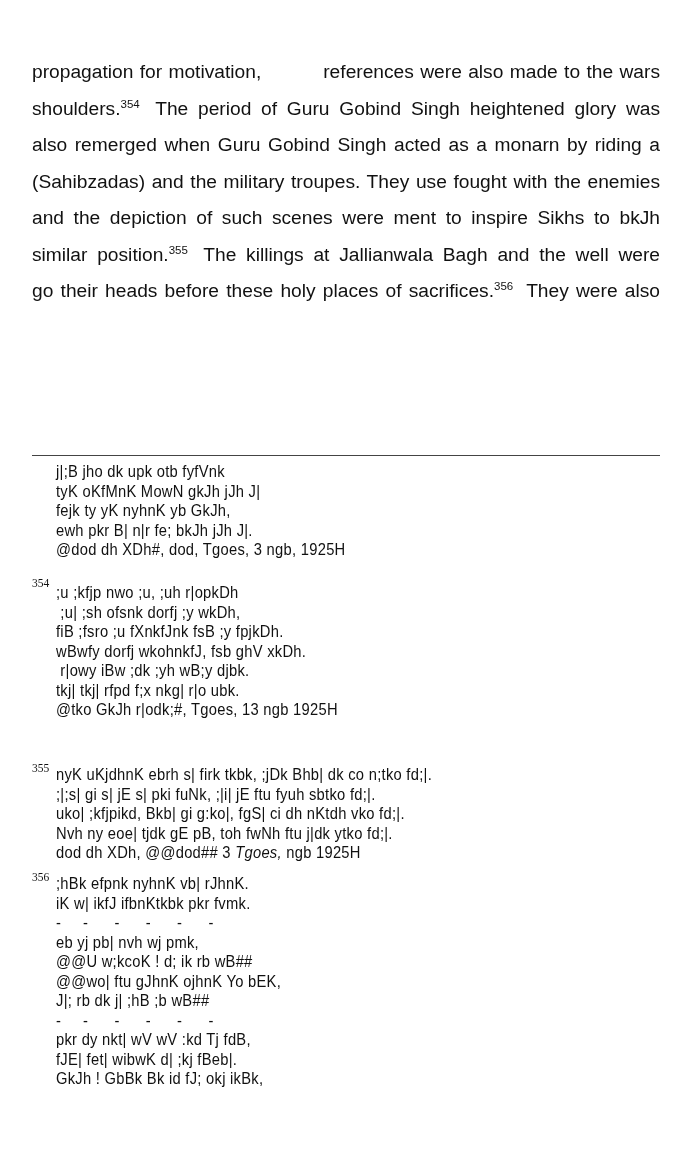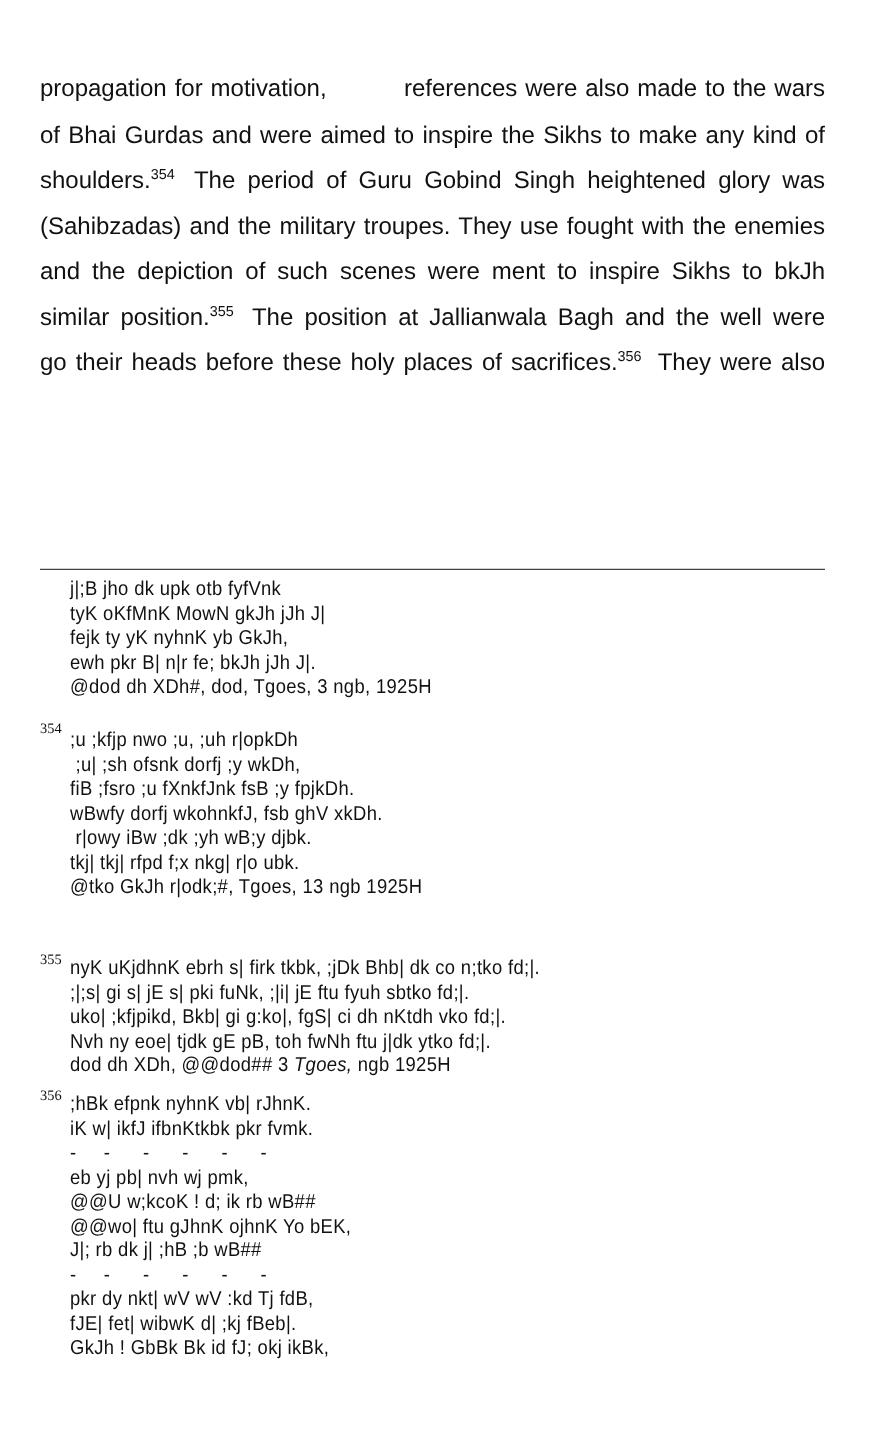--- a/index.html
+++ b/index.html
@@ -25,25 +25,25 @@
     position: absolute; left: 32px;
     font-family: "Liberation Serif", "DejaVu Serif", serif; font-size: 11.5px;
   }
   .ital { font-style: italic; }
 </style>
 </head>
 <body>
 
 <div class="body-text">
   <span class="line"><span>propagation for motivation,</span><span class="gap"></span><span>references were  also made to the wars</span></span>
-  <span class="line">of Bhai Gurdas and were aimed to inspire the Sikhs to  make any kind of</span>
   <span class="line"><span>shoulders.</span><sup class="fn">354</sup> <span>The period of Guru Gobind Singh heightened glory was</span></span>
+  <span class="line">also remerged when Guru Gobind Singh acted as a  monarn by  riding a</span>
   <span class="line">(Sahibzadas) and the military troupes.  They use fought with the enemies</span>
   <span class="line">and the depiction of such scenes were ment to inspire Sikhs to bkJh</span>
-  <span class="line"><span>similar position.</span><sup class="fn">355</sup> <span>The position at Jallianwala Bagh and the well were</span></span>
+  <span class="line"><span>similar position.</span><sup class="fn">355</sup> <span>The killings at Jallianwala Bagh and the well were</span></span>
   <span class="line last"><span>go their heads before these holy places of sacrifices.</span><sup class="fn">356</sup> <span>They were also</span></span>
 </div>
 
 <div class="rule"></div>
 
 <div class="fnblock" style="top:462px;">
   <span class="fl">j|;B jho dk upk otb fyfVnk</span>
   <span class="fl">tyK oKfMnK MowN gkJh jJh J|</span>
   <span class="fl">fejk ty yK nyhnK yb GkJh,</span>
   <span class="fl">ewh pkr B| n|r fe; bkJh jJh J|.</span>

